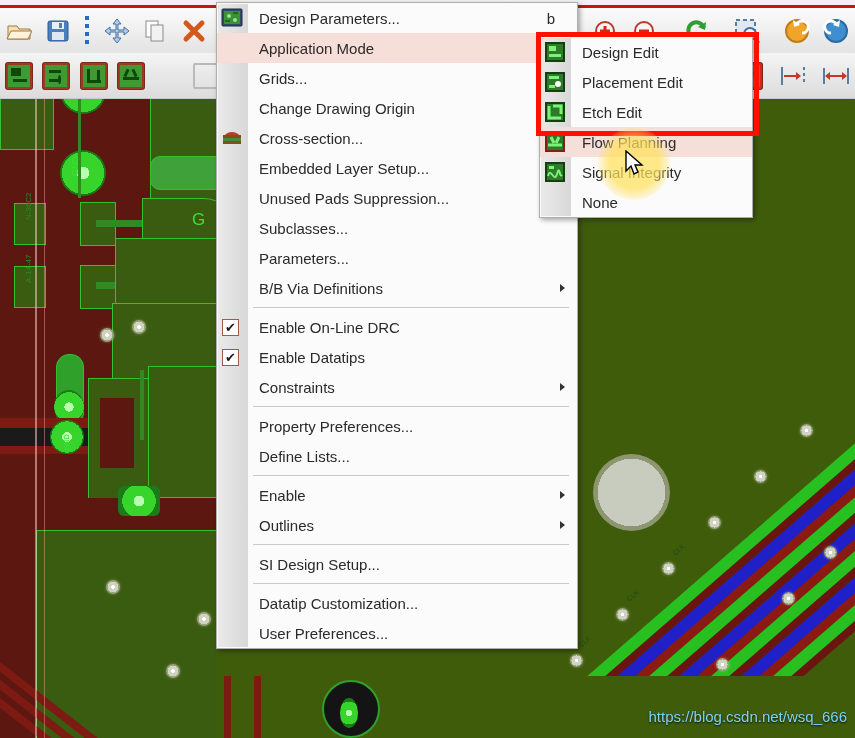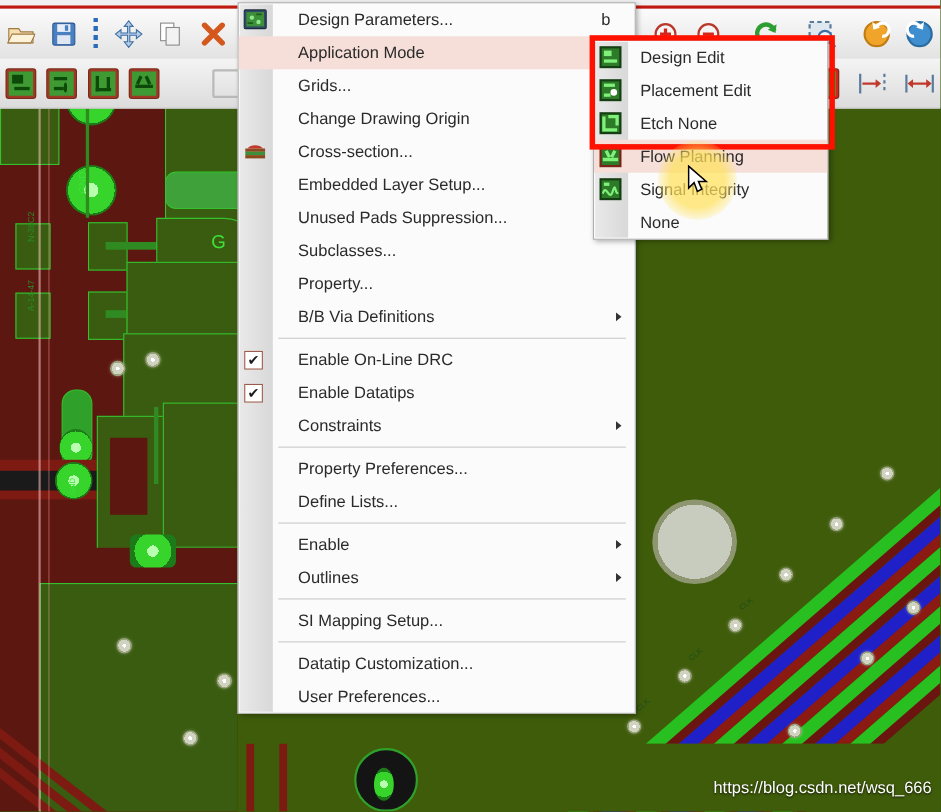--- a/index.html
+++ b/index.html
@@ -54,21 +54,21 @@
   .pcbicon.sel{box-shadow:0 0 0 1px #7a2a18;}
   .ghost{width:26px;height:22px;border:2px solid #b9b9b9;border-radius:2px;}
 
   
   #menu{position:absolute;left:216px;top:2px;width:360px;
         background:#fbfbfb;border:1px solid #aeaeae;
         box-shadow:2px 2px 5px rgba(0,0,0,.35);z-index:40;}
   #menu .gutter{position:absolute;left:1px;top:1px;width:30px;bottom:1px;
         background:linear-gradient(90deg,#e9e9e9,#d8d8d8);}
   .mi{position:relative;height:30px;display:flex;align-items:center;
-      padding-left:54px;font-size:15px;color:#2a2a2a;z-index:2;}
+      padding-left:42px;font-size:15px;color:#2a2a2a;z-index:2;}
   .mi.hl{background:#f6dfd8;}
   .mi .acc{position:absolute;right:22px;font-size:15px;color:#2a2a2a;}
   .mi .arrow{position:absolute;right:12px;width:0;height:0;
       border-left:5px solid #333;border-top:4px solid transparent;
       border-bottom:4px solid transparent;}
   .mi .ck{position:absolute;left:5px;width:17px;height:17px;background:#fff;
       border:1px solid #9c5a4a;box-sizing:border-box;font-size:13px;
       line-height:15px;text-align:center;color:#1a1a1a;}
   .mi .gi{position:absolute;left:4px;width:22px;height:22px;}
   .msep{height:1px;margin:4px 8px 4px 36px;background:#c9c9c9;z-index:2;position:relative;}
@@ -84,21 +84,21 @@
   .redbox{position:absolute;border:5px solid #ff1100;z-index:60;pointer-events:none;}
   #rb-sub{left:536px;top:32px;width:213px;height:94px;}
 
   
   #halo{position:absolute;left:598px;top:128px;width:72px;height:72px;z-index:65;
         border-radius:50%;background:radial-gradient(circle,rgba(255,225,90,.72) 0 48%,
         rgba(255,225,90,.18) 70%,rgba(255,225,90,0) 100%);pointer-events:none;}
   #cursor{position:absolute;left:625px;top:150px;z-index:70;pointer-events:none;}
 
   #watermark{position:absolute;right:8px;top:708px;z-index:30;
-        color:#ffffff;font-size:15px;font-family:"Liberation Sans",sans-serif;
+        color:#7dd3fc;font-size:15px;font-family:"Liberation Sans",sans-serif;
         text-shadow:0 1px 2px rgba(0,0,0,.85);}
 </style>
 </head>
 <body>
 
 <div id="pcb">
 
   <div class="pcb-left">
 
     <div class="cu" style="left:0;top:0;width:216px;height:12px;background:#5c1710;"></div>
@@ -415,21 +415,21 @@
   <div class="mi">
     <span>Embedded Layer Setup...</span>
   </div>
   <div class="mi">
     <span>Unused Pads Suppression...</span>
   </div>
   <div class="mi">
     <span>Subclasses...</span>
   </div>
   <div class="mi">
-    <span>Property...</span>
+    <span>Parameters...</span>
   </div>
   <div class="mi">
     <span>B/B Via Definitions</span>
     <span class="arrow"></span>
   </div>
 
   <div class="msep"></div>
 
   <div class="mi">
     <span class="ck">✔</span>
@@ -460,21 +460,21 @@
     <span class="arrow"></span>
   </div>
   <div class="mi">
     <span>Outlines</span>
     <span class="arrow"></span>
   </div>
 
   <div class="msep"></div>
 
   <div class="mi">
-    <span>SI Mapping Setup...</span>
+    <span>SI Design Setup...</span>
   </div>
 
   <div class="msep"></div>
 
   <div class="mi">
     <span>Datatip Customization...</span>
   </div>
   <div class="mi">
     <span>User Preferences...</span>
   </div>
@@ -507,21 +507,21 @@
   </div>
 
   <div class="mi">
     <span class="gi">
       <svg width="22" height="22" viewBox="0 0 22 22">
         <rect x="2" y="2" width="18" height="18" fill="#2d7a29" stroke="#143f12" stroke-width="2"></rect>
         <path d="M5 5v12h12" stroke="#7ff07a" stroke-width="3" fill="none"></path>
         <path d="M9 5h8v8" stroke="#7ff07a" stroke-width="3" fill="none"></path>
       </svg>
     </span>
-    <span>Etch None</span>
+    <span>Etch Edit</span>
   </div>
 
   <div class="mi hl">
     <span class="gi">
       <svg width="22" height="22" viewBox="0 0 22 22">
         <rect x="2" y="2" width="18" height="18" fill="#2d7a29" stroke="#7a2318" stroke-width="2"></rect>
         <path d="M4 14h14" stroke="#7ff07a" stroke-width="3"></path>
         <path d="M7 6l3 6M15 6l-3 6" stroke="#7ff07a" stroke-width="3"></path>
       </svg>
     </span>

